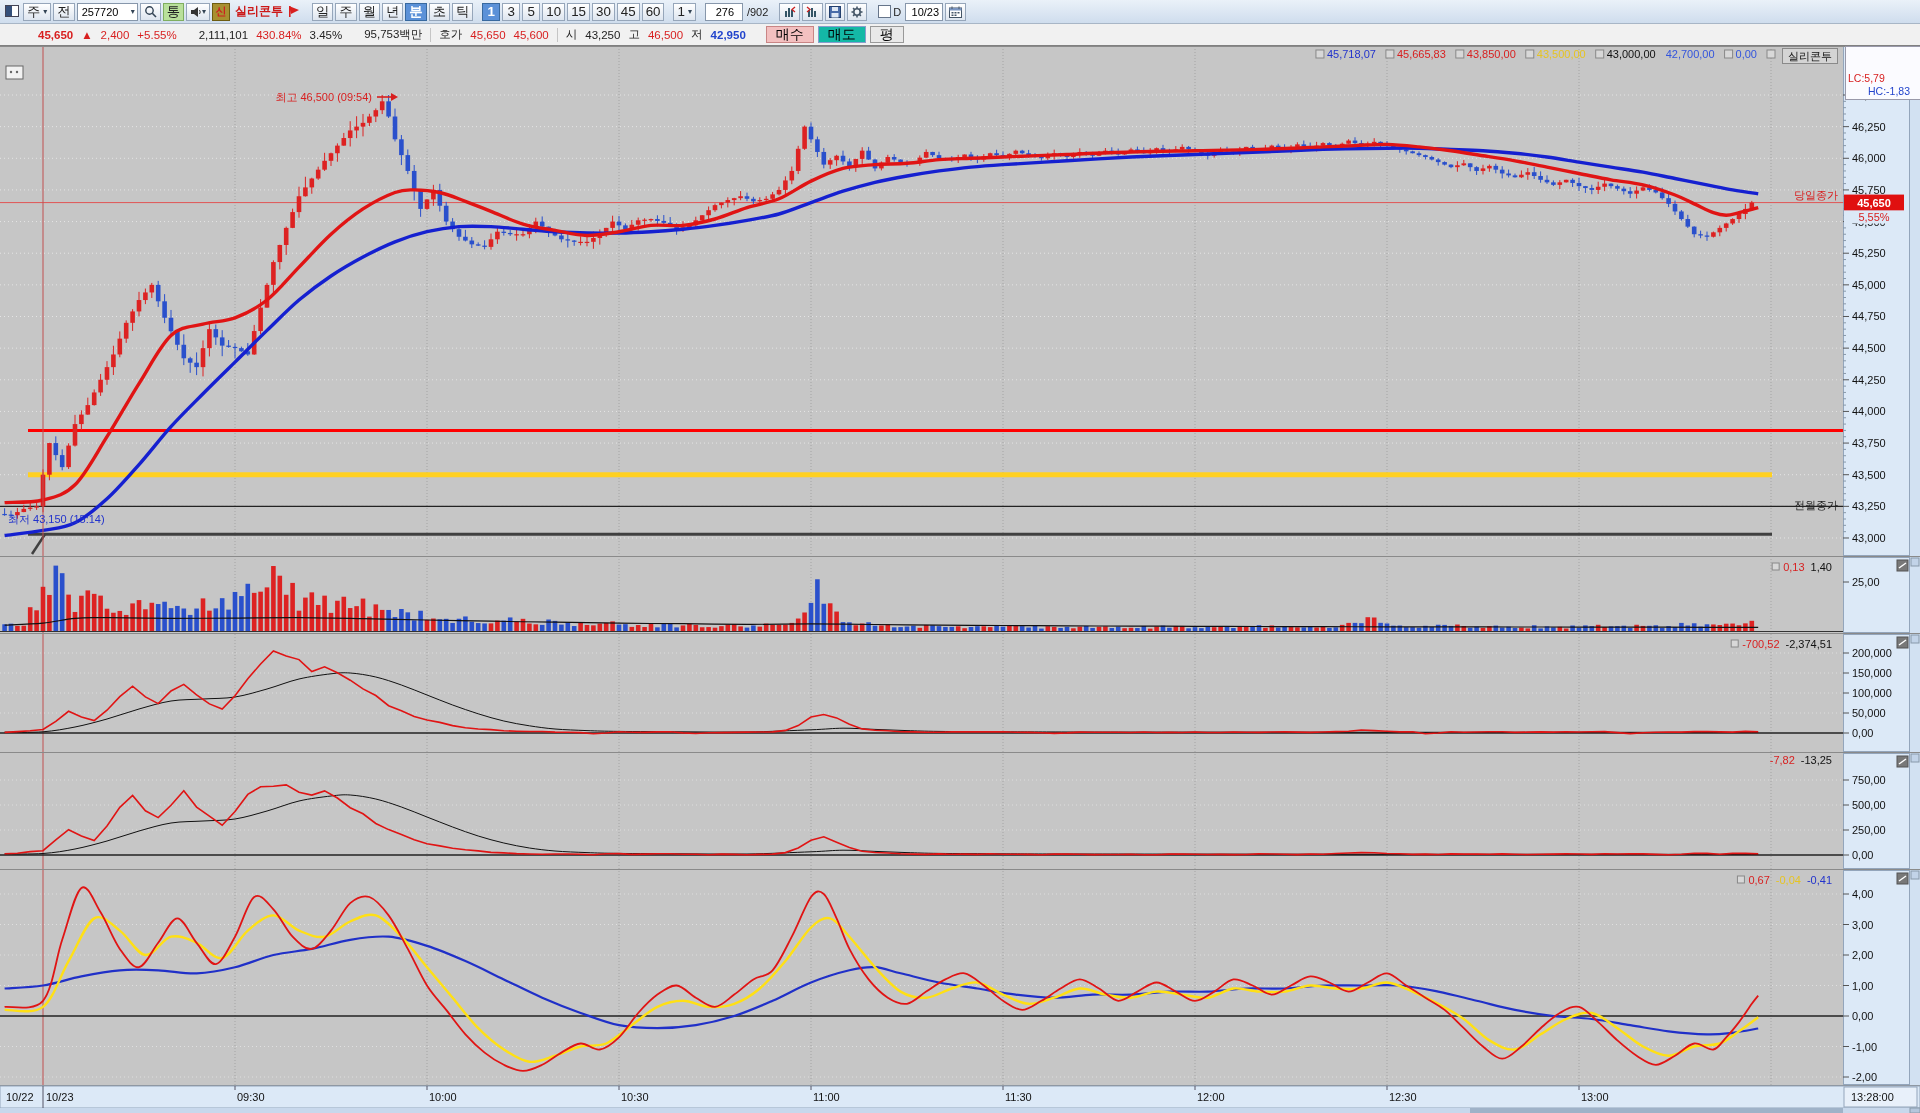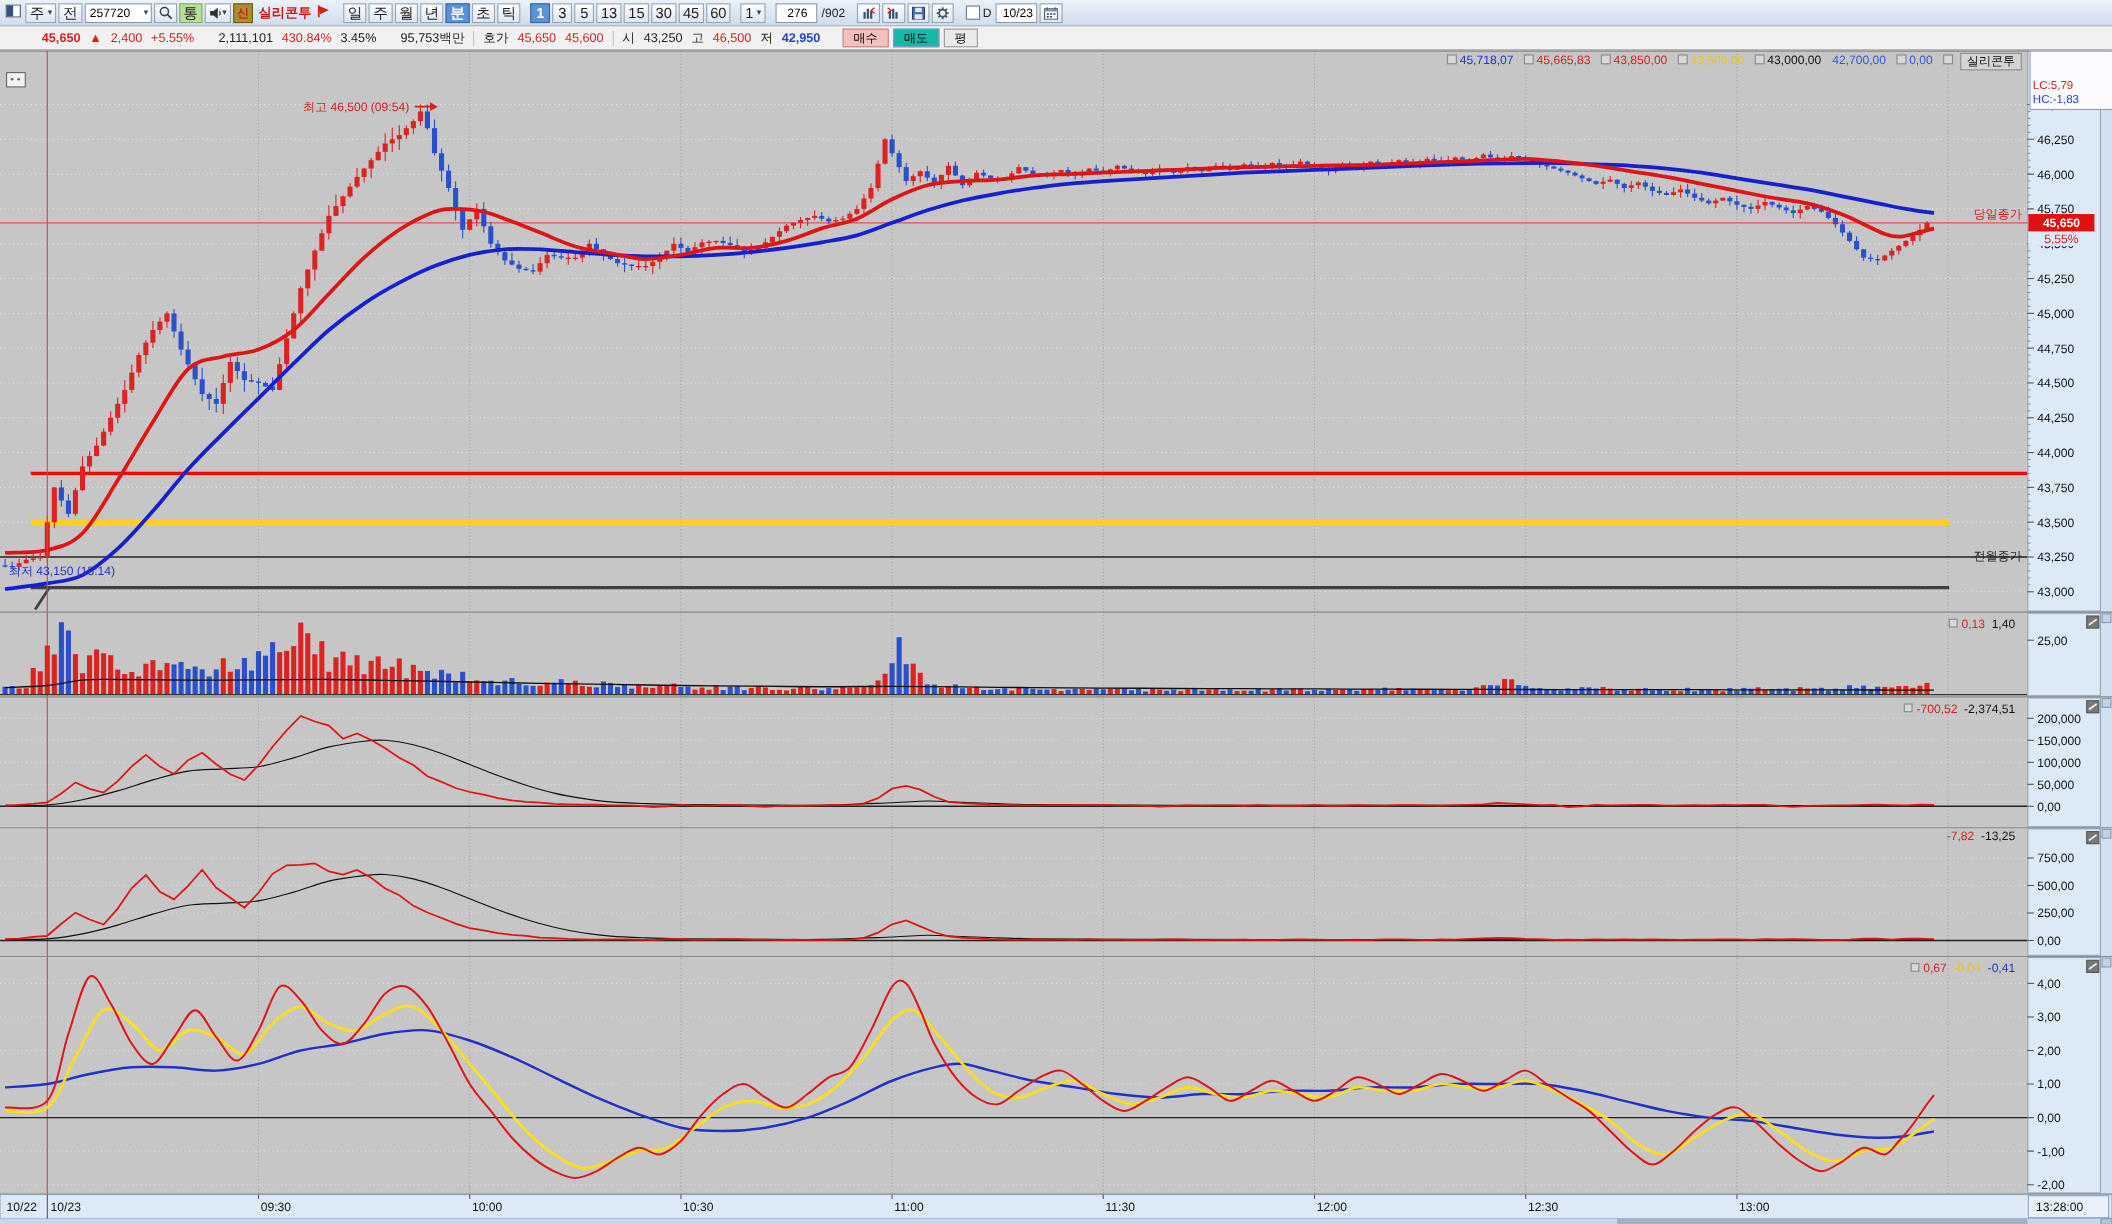--- a/index.html
+++ b/index.html
@@ -24,32 +24,32 @@
   #quotebar{position:absolute;left:0;top:24px;width:1920px;height:22px;box-sizing:border-box;
     background:#f1f1f1;border-bottom:1px solid #808080;display:flex;align-items:center;
     padding-left:34px;font-size:11.5px;color:#222;}
   .q-item{white-space:nowrap;padding:0 4px;}
   .q-red{color:#d81f1f;}
   .q-blue{color:#2244cc;font-weight:bold;}
   .q-bold{font-weight:bold;}
   .q-sep{width:1px;height:14px;background:#c5c5c5;margin:0 4px;}
   .q-gap{width:14px;}
   .q-btn{height:17px;box-sizing:border-box;padding:0 9px;border:1px solid #999;margin:0 2px;
-    display:flex;align-items:center;font-size:11px;}
+    display:flex;align-items:center;font-size:14px;}
   .q-buy{background:#f3c0c0;border-color:#c98585;}
   .q-sell{background:#14b8a6;border-color:#889ccc;}
   .q-flat{background:#e9e9e9;}
   #chartarea{position:absolute;left:0;top:46px;width:1920px;height:1067px;}
   #chart-svg{position:absolute;left:0;top:0;}
   #stock-box{position:absolute;left:1782px;top:2px;height:14px;line-height:14px;padding:0 5px;
     background:#d4d4d4;border:1px solid #8a8a8a;font-size:11px;color:#111;}
   #lchc{position:absolute;left:1845px;top:0px;width:71px;background:#fbfbff;border:1px solid #99a;
     font-size:10.5px;line-height:13px;padding:1px 2px;}
   #lchc .lc{color:#d81f1f;margin-top:24px;}
-  #lchc .hc{color:#2244cc;}
+  #lchc .hc{color:#2244cc;margin-left:20px;}
   svg text{font-family:"Liberation Sans","DejaVu Sans",sans-serif;}
 </style>
 </head>
 <body>
 
 <div id="app">
   <div id="toolbar">
       <span class="tb-text"><svg xmlns="http://www.w3.org/2000/svg" width="14" height="12">
           <rect x="0.5" y="0.5" width="13" height="11" fill="#fff" stroke="#445"></rect>
           <rect x="1" y="1" width="6" height="10" fill="#35507a"></rect>
@@ -88,21 +88,21 @@
       <button class="tb-btn">주</button>
       <button class="tb-btn">월</button>
       <button class="tb-btn">년</button>
       <button class="tb-btn sel">분</button>
       <button class="tb-btn">초</button>
       <button class="tb-btn">틱</button>
       <span class="tb-gap"></span>
       <button class="tb-btn sel">1</button>
       <button class="tb-btn">3</button>
       <button class="tb-btn">5</button>
-      <button class="tb-btn">13</button>
+      <button class="tb-btn">10</button>
       <button class="tb-btn">15</button>
       <button class="tb-btn">30</button>
       <button class="tb-btn">45</button>
       <button class="tb-btn">60</button>
       <span class="tb-gap"></span>
       <button class="tb-btn">
         <span>1</span>
         <span class="tb-arrow" style="margin-left:3px">▾</span>
       </button>
       <span class="tb-gap"></span>

